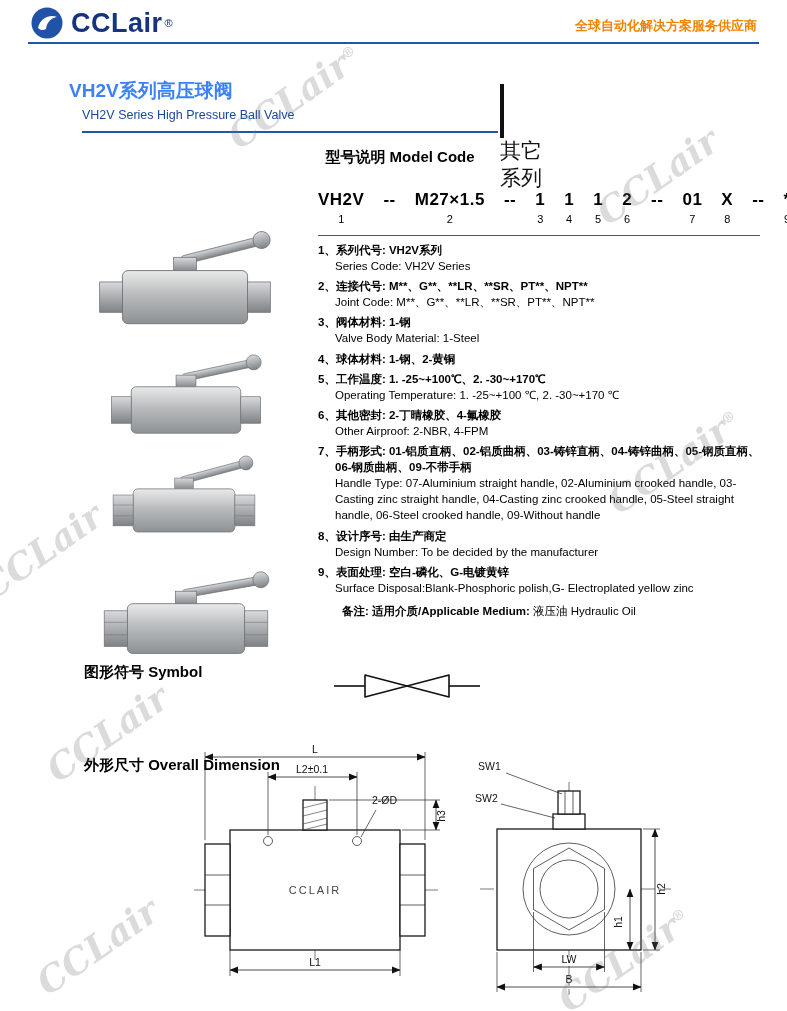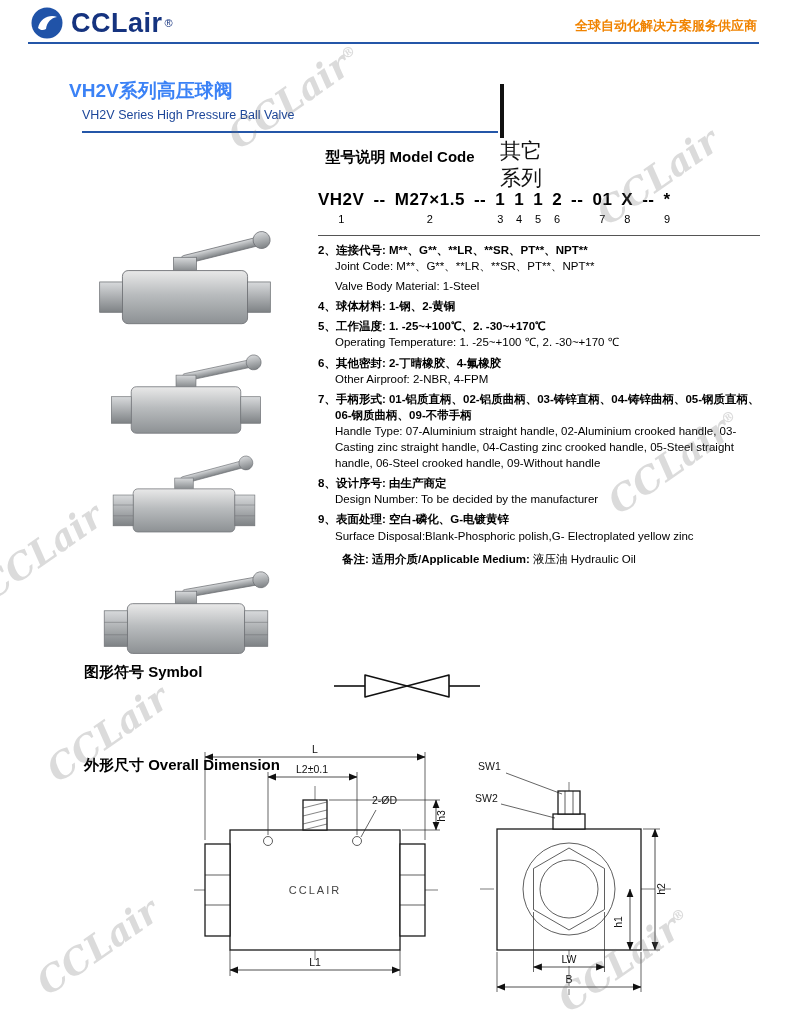--- a/index.html
+++ b/index.html
@@ -22,21 +22,21 @@
   .series-tab { position:absolute; left:500px; top:84px; display:flex;flex-direction:column; }
   .series-bar { width:4px; height:54px; background:#111; margin-right:10px; }
   .series-text div { font-size:21px; line-height:27px; color:#111; font-family:"Liberation Serif", serif; }
 
   
   .h-model { position:absolute; left:80px; top:148px; width:640px; text-align:center; font-size:15px; font-weight:bold; }
   .h-symbol { position:absolute; left:84px; top:663px; font-size:15px; font-weight:bold; }
   .h-dim { position:absolute; left:84px; top:716px; font-size:15px; font-weight:bold;margin-top:40px; }
 
   
-  .mc-row { position:absolute; left:318px; top:190px; width:442px; display:flex; gap:9px; align-items:flex-end; border-bottom:1px solid #555; padding-bottom:9px; }
+  .mc-row { position:absolute; left:318px; top:190px; width:442px; display:flex; gap:19px; align-items:flex-end; border-bottom:1px solid #555; padding-bottom:9px; }
   .mc-seg { text-align:center; }
   .mc-part { font-size:17px; font-weight:bold; letter-spacing:.5px; white-space:nowrap; }
   .mc-idx { font-size:11px; margin-top:3px; min-height:13px; }
 
   
   .specs { position:absolute; left:318px; top:242px; width:446px; font-size:11.5px; line-height:1.4; }
   .spec { margin-bottom:4px; }
   .spec .zh { font-weight:bold; padding-left:17px; text-indent:-17px; }
   .spec .en { padding-left:17px; }
   .note { margin-top:7px;margin-left:24px; }
@@ -140,24 +140,29 @@
         <div class="mc-idx"></div>
       </div>
     <div class="mc-seg">
         <div class="mc-part">*</div>
         <div class="mc-idx">9</div>
       </div>
   </div>
 
   <div class="specs">
     <div class="spec">
+        <div class="zh">1、系列代号: VH2V系列</div>
+        <div class="en">Series Code: VH2V Series</div>
+      </div>
+    <div class="spec">
         <div class="zh">2、连接代号: M**、G**、**LR、**SR、PT**、NPT**</div>
         <div class="en">Joint Code: M**、G**、**LR、**SR、PT**、NPT**</div>
       </div>
     <div class="spec">
+        <div class="zh">3、阀体材料: 1-钢</div>
         <div class="en">Valve Body Material: 1-Steel</div>
       </div>
     <div class="spec">
         <div class="zh">4、球体材料: 1-钢、2-黄铜</div>
       </div>
     <div class="spec">
         <div class="zh">5、工作温度: 1. -25~+100℃、2. -30~+170℃</div>
         <div class="en">Operating Temperature: 1. -25~+100 ℃, 2. -30~+170 ℃</div>
       </div>
     <div class="spec">

